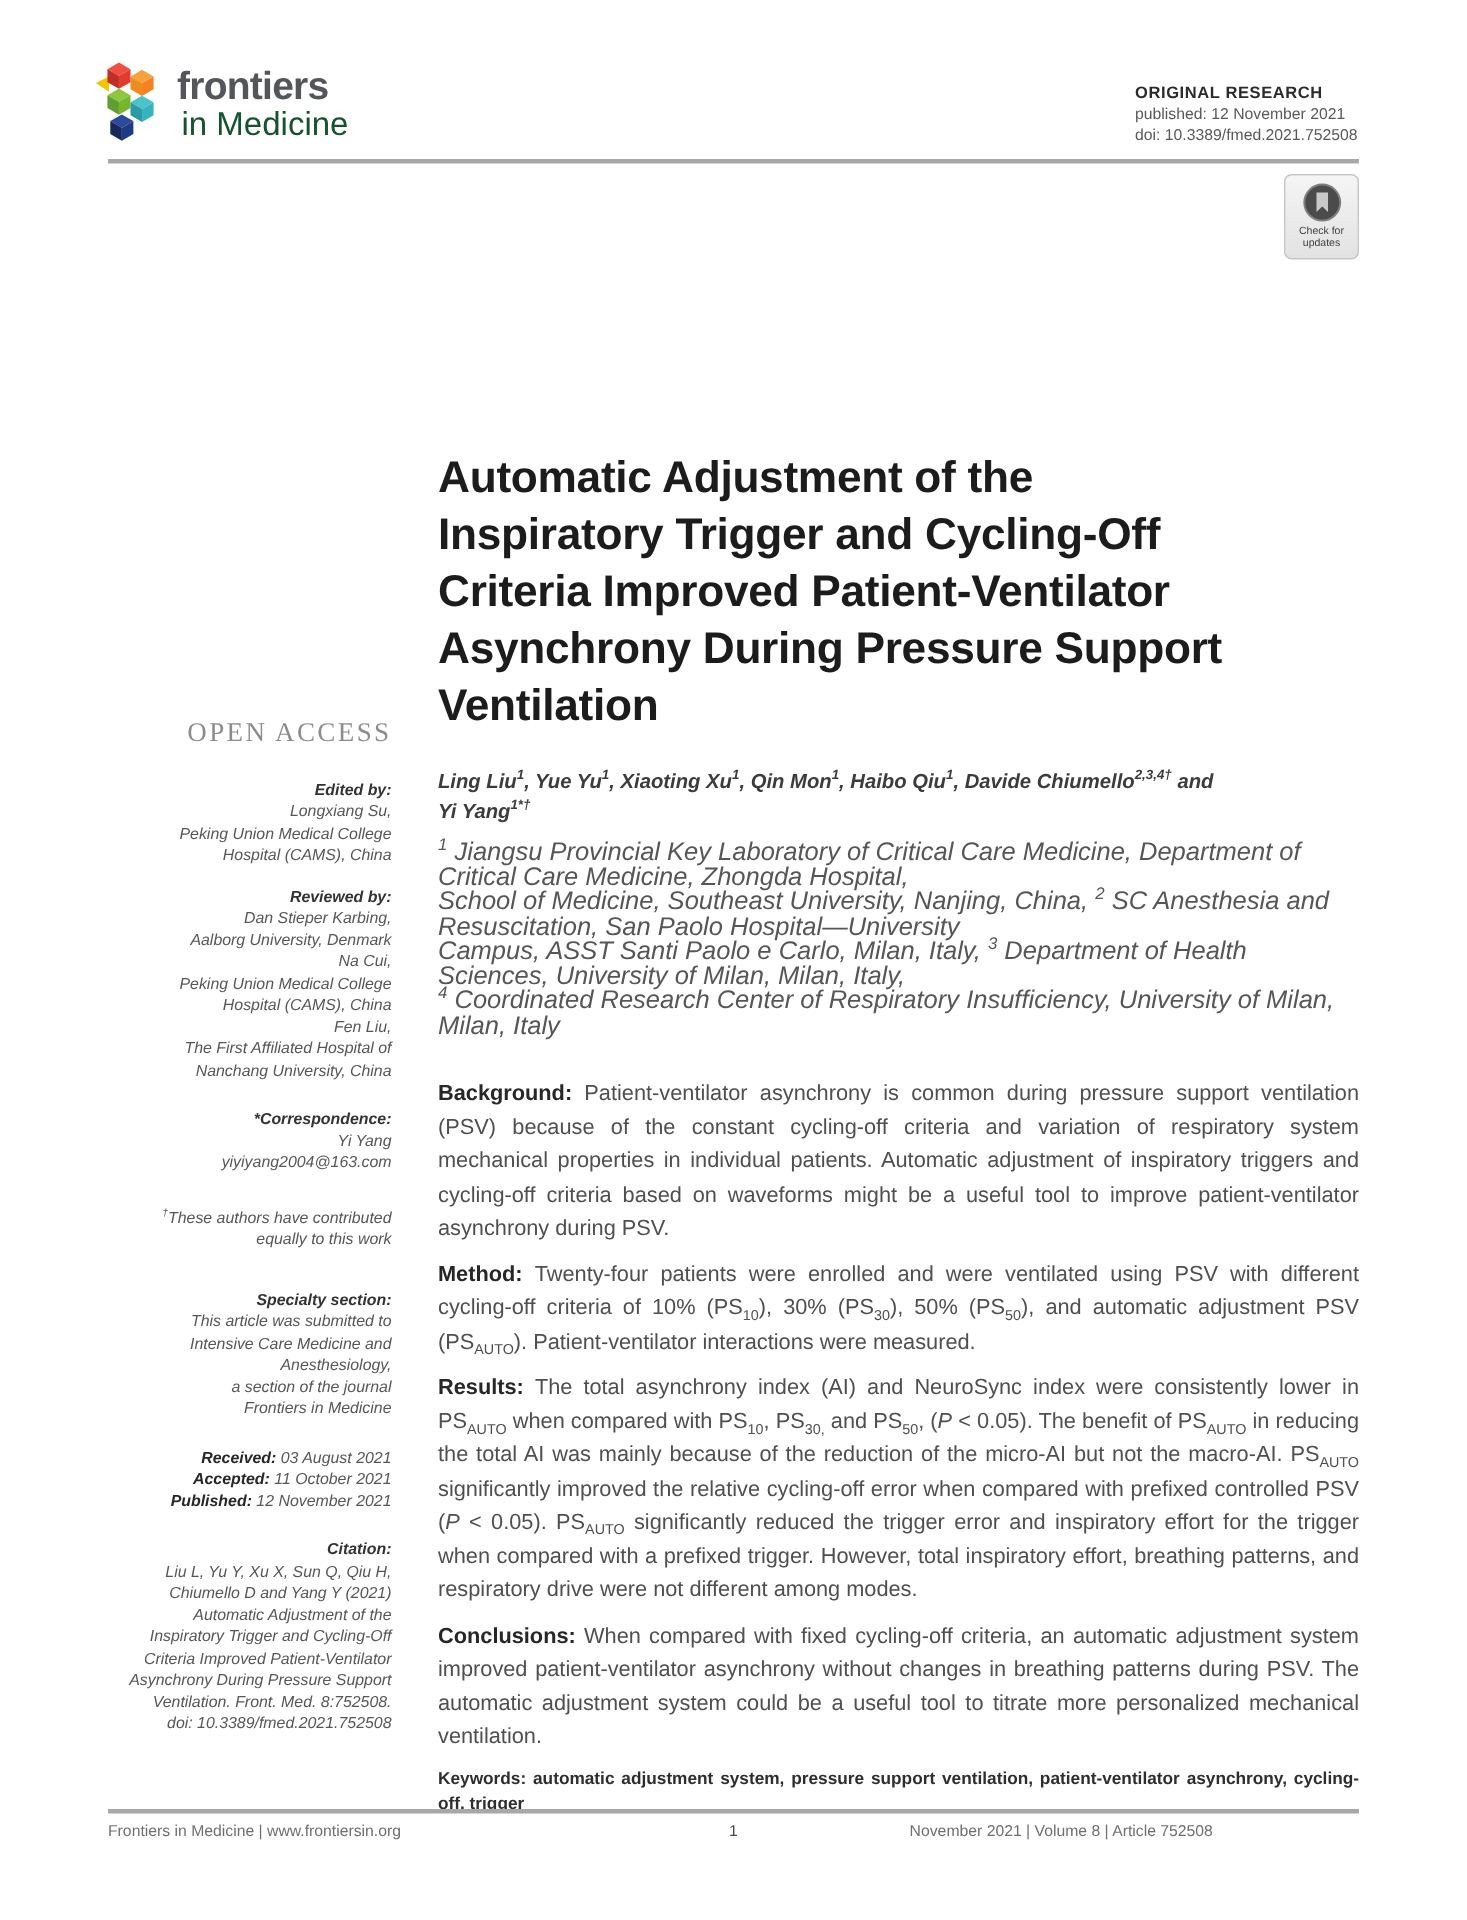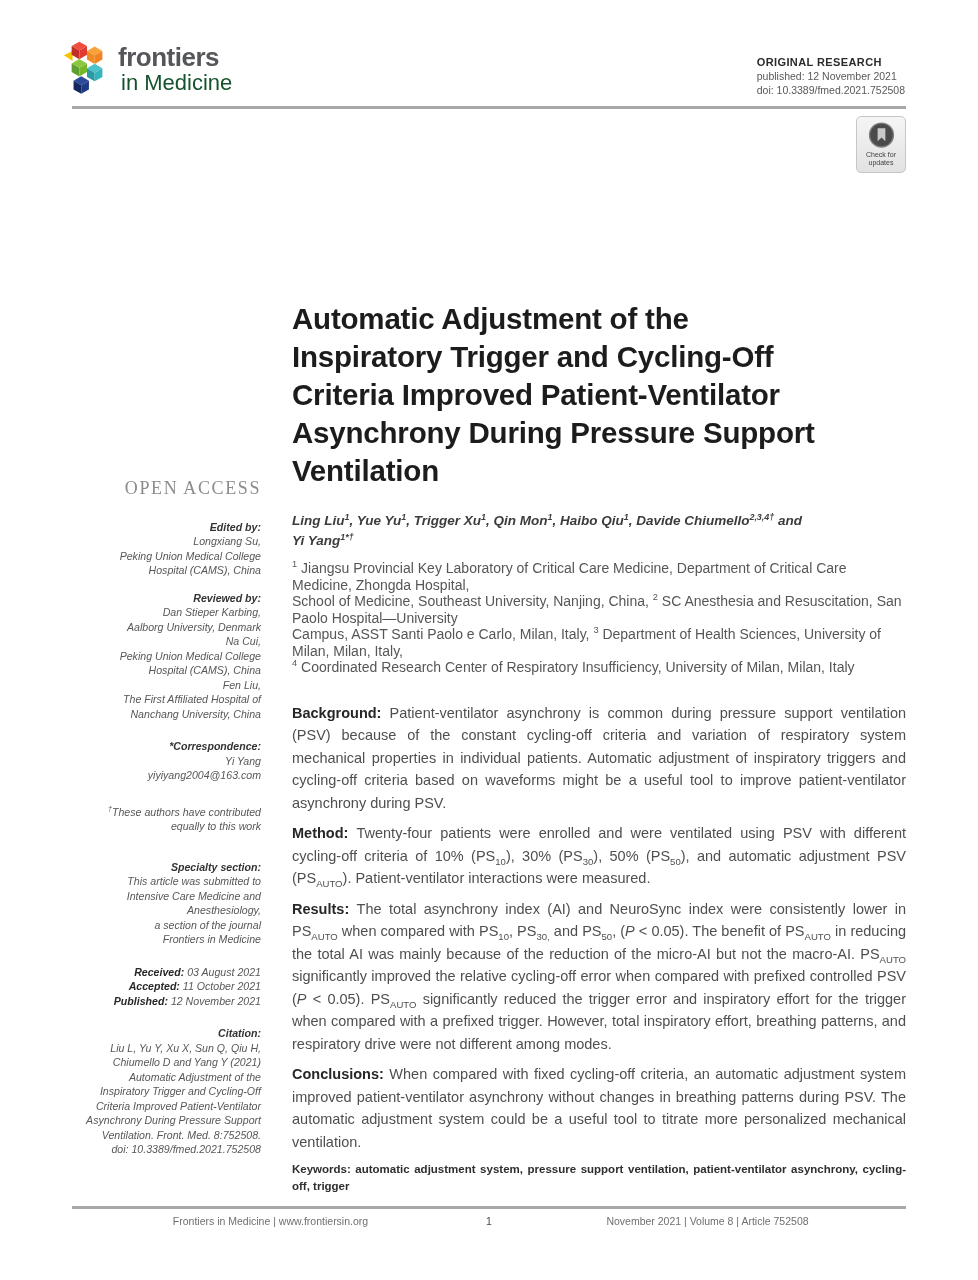--- a/index.html
+++ b/index.html
@@ -58,36 +58,36 @@
   .main-col { position:absolute; left:292px; top:300px; width:614px; }
   .article-title {
     font-size:29.5px; font-weight:bold; color:#1c1c1c;
     line-height:38px; letter-spacing:-0.2px; white-space:pre-line;
   }
   .author-line {
     margin-top:21px; font-size:13.5px; font-weight:bold; font-style:italic;
     color:#3c3c3c; line-height:20px; white-space:pre-line;
   }
   .affiliations {
-    margin-top:9px; font-size:14px; color:#565656;
+    margin-top:9px; font-size:17px; font-style:italic; color:#565656;
     line-height:16.5px; white-space:pre-line;
   }
   .para {
     margin-top:26px; font-size:14.5px; line-height:22.5px; color:#4f4f4f; text-align:justify;
   }
   .para + .para { margin-top:8px; }
   .keywords {
     margin-top:8px; font-size:11.5px; font-weight:bold; color:#2e2e2e;
     line-height:17px; text-align:justify;
   }
 
   
   .rule-bottom { position:absolute; left:72px; right:72px; top:1206px; height:3px; background:#a8a8a8; }
   .footer { position:absolute; left:72px; right:72px; top:1215px; display:flex; align-items:baseline; font-size:10.5px; color:#6f6f6f; }
-  .footer-left { flex:1; text-align:center; }
+  .footer-left { flex:1; text-align:left; }
   .footer-center { width:40px; text-align:center; color:#4a4a4a; }
   .footer-right { flex:1; text-align:center; }
 </style>
 </head>
 <body>
 
 <div class="header-logo">
   <svg class="logo-mark" viewBox="0 0 52 60" xmlns="http://www.w3.org/2000/svg">
 
     <polygon points="2,21 11,16.5 11,27" fill="#f5c400"></polygon>
@@ -185,21 +185,21 @@
 doi: 10.3389/fmed.2021.752508</div>
 </div>
 
 <div class="main-col">
   <h1 class="article-title">Automatic Adjustment of the
 Inspiratory Trigger and Cycling-Off
 Criteria Improved Patient-Ventilator
 Asynchrony During Pressure Support
 Ventilation</h1>
 
-  <div class="author-line"><span>Ling Liu</span><span class="s-sup">1</span><span>, Yue Yu</span><span class="s-sup">1</span><span>, Trigger Xu</span><span class="s-sup">1</span><span>, Qin Mon</span><span class="s-sup">1</span><span>, Haibo Qiu</span><span class="s-sup">1</span><span>, Davide Chiumello</span><span class="s-sup">2,3,4†</span><span> and
+  <div class="author-line"><span>Ling Liu</span><span class="s-sup">1</span><span>, Yue Yu</span><span class="s-sup">1</span><span>, Xiaoting Xu</span><span class="s-sup">1</span><span>, Qin Mon</span><span class="s-sup">1</span><span>, Haibo Qiu</span><span class="s-sup">1</span><span>, Davide Chiumello</span><span class="s-sup">2,3,4†</span><span> and
 Yi Yang</span><span class="s-sup">1*†</span></div>
 
   <div class="affiliations"><span class="s-sup">1</span><span> Jiangsu Provincial Key Laboratory of Critical Care Medicine, Department of Critical Care Medicine, Zhongda Hospital,
 School of Medicine, Southeast University, Nanjing, China, </span><span class="s-sup">2</span><span> SC Anesthesia and Resuscitation, San Paolo Hospital—University
 Campus, ASST Santi Paolo e Carlo, Milan, Italy, </span><span class="s-sup">3</span><span> Department of Health Sciences, University of Milan, Milan, Italy,
 </span><span class="s-sup">4</span><span> Coordinated Research Center of Respiratory Insufficiency, University of Milan, Milan, Italy</span></div>
 
   <p class="para"><span class="s-b">Background: </span><span>Patient-ventilator asynchrony is common during pressure support ventilation (PSV) because of the constant cycling-off criteria and variation of respiratory system mechanical properties in individual patients. Automatic adjustment of inspiratory triggers and cycling-off criteria based on waveforms might be a useful tool to improve patient-ventilator asynchrony during PSV.</span></p>
   <p class="para"><span class="s-b">Method: </span><span>Twenty-four patients were enrolled and were ventilated using PSV with different cycling-off criteria of 10% (PS</span><span class="s-sub">10</span><span>), 30% (PS</span><span class="s-sub">30</span><span>), 50% (PS</span><span class="s-sub">50</span><span>), and automatic adjustment PSV (PS</span><span class="s-sub">AUTO</span><span>). Patient-ventilator interactions were measured.</span></p>
   <p class="para"><span class="s-b">Results: </span><span>The total asynchrony index (AI) and NeuroSync index were consistently lower in PS</span><span class="s-sub">AUTO</span><span> when compared with PS</span><span class="s-sub">10</span><span>, PS</span><span class="s-sub">30,</span><span> and PS</span><span class="s-sub">50</span><span>, (</span><span class="s-i">P</span><span> &lt; 0.05). The benefit of PS</span><span class="s-sub">AUTO</span><span> in reducing the total AI was mainly because of the reduction of the micro-AI but not the macro-AI. PS</span><span class="s-sub">AUTO</span><span> significantly improved the relative cycling-off error when compared with prefixed controlled PSV (</span><span class="s-i">P</span><span> &lt; 0.05). PS</span><span class="s-sub">AUTO</span><span> significantly reduced the trigger error and inspiratory effort for the trigger when compared with a prefixed trigger. However, total inspiratory effort, breathing patterns, and respiratory drive were not different among modes.</span></p>

